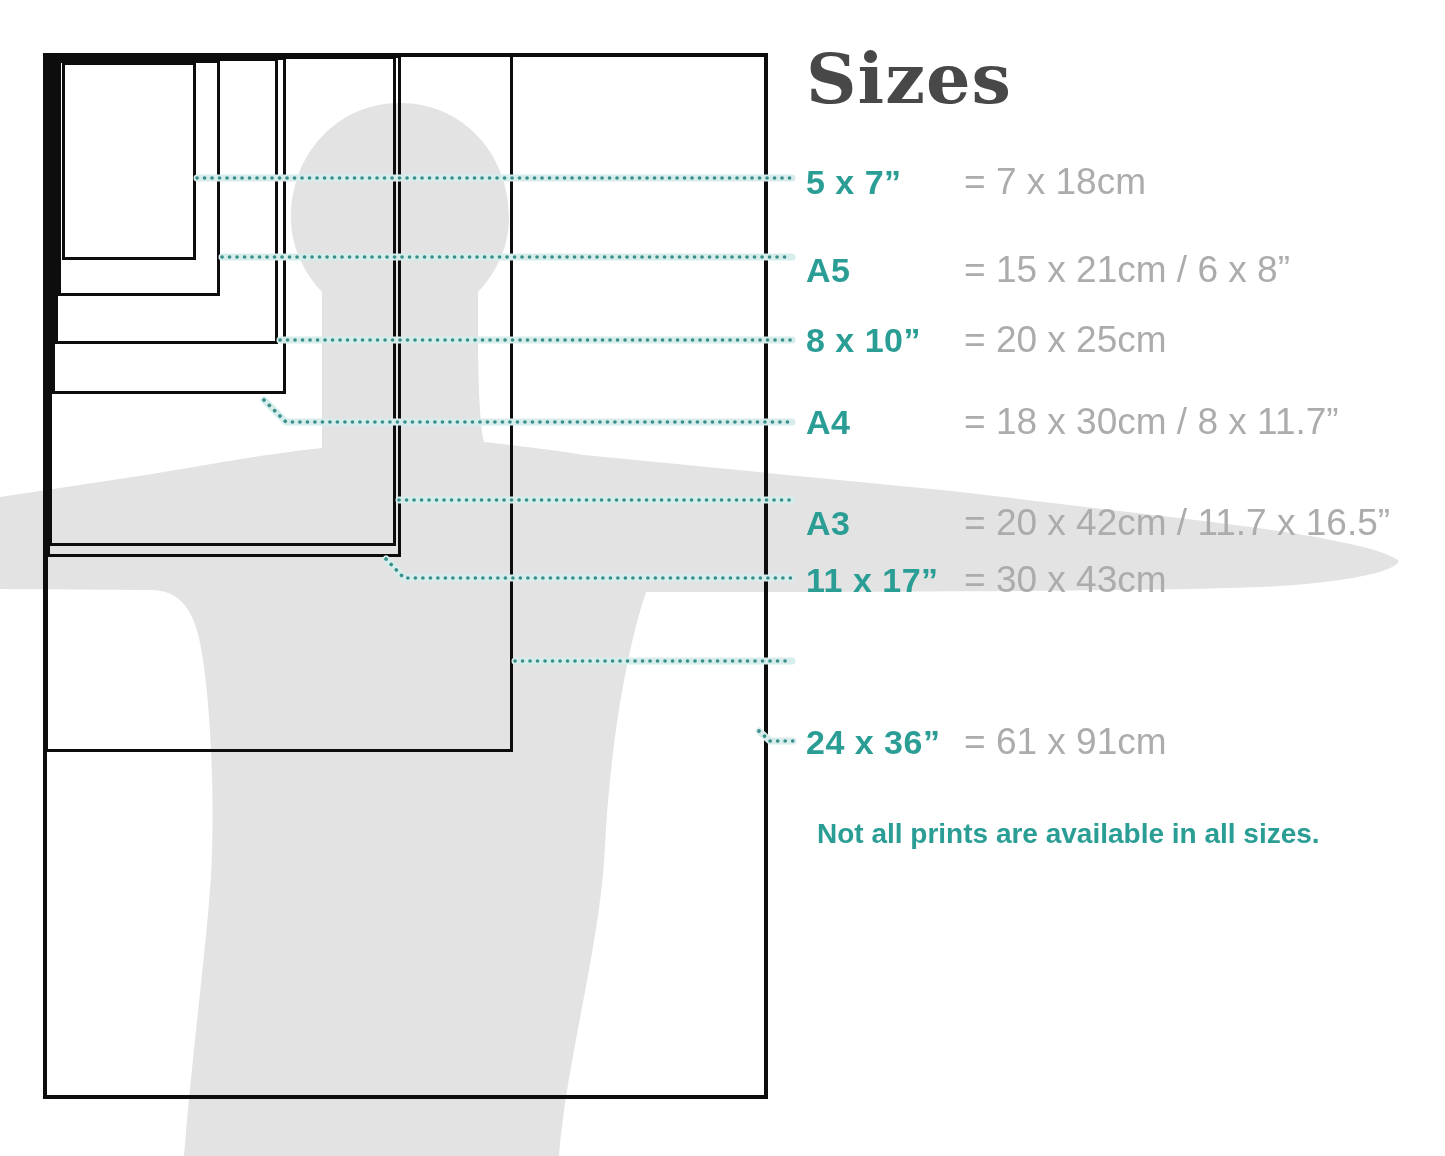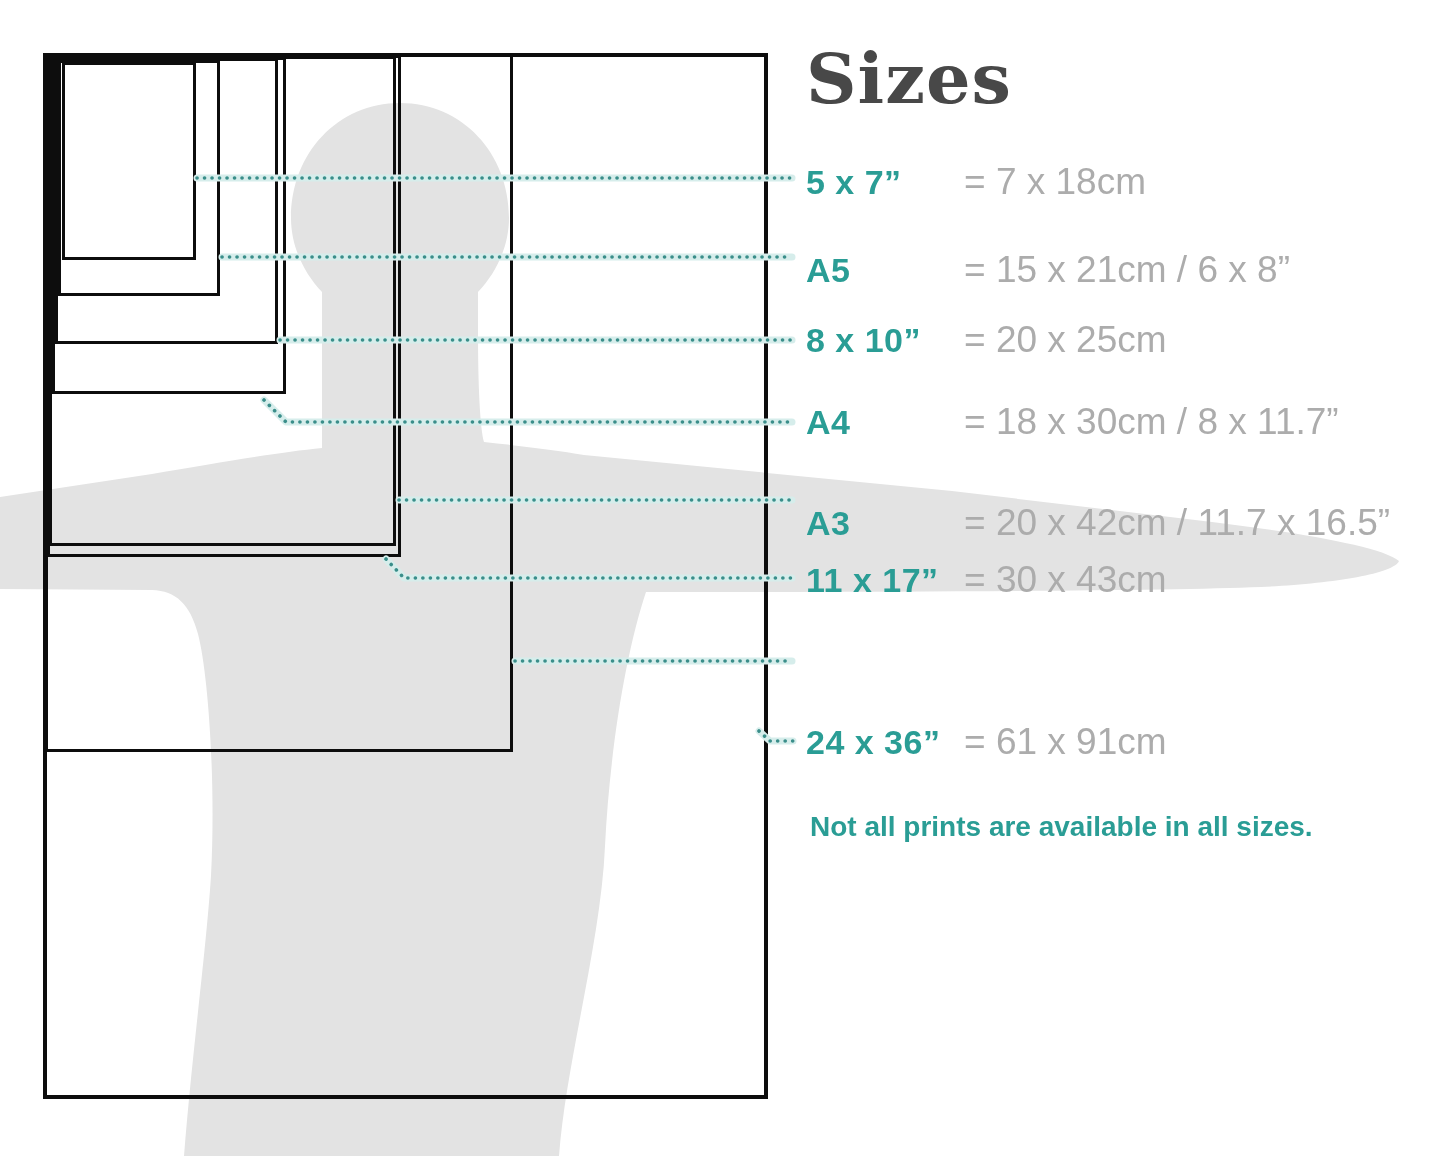--- a/index.html
+++ b/index.html
@@ -20,21 +20,21 @@
   .row { position:absolute; left:806px; width:640px; height:52px; }
   .size-label {
     position:absolute; left:0; top:0; line-height:52px; white-space:nowrap;
     font-size:34px; font-weight:700; letter-spacing:.5px; color:var(--accent,#2a9d95);text-align:center;
   }
   .size-value {
     position:absolute; left:158px; top:0; line-height:52px; white-space:nowrap;
     font-size:37px; font-weight:400; color:var(--value-text,#acacac);
   }
   .note {
-    position:absolute; left:806px; top:806px; margin:4px; line-height:34px;
+    position:absolute; left:806px; top:806px; margin:11px; line-height:34px;
     font-size:28px; font-weight:700; color:var(--accent,#2a9d95); white-space:nowrap;
   }
 </style>
 </head>
 <body>
 
 <div class="stage">
 
   <svg class="layer" viewBox="0 0 1445 1156" aria-hidden="true">
     <path id="silhouette-path" d="

